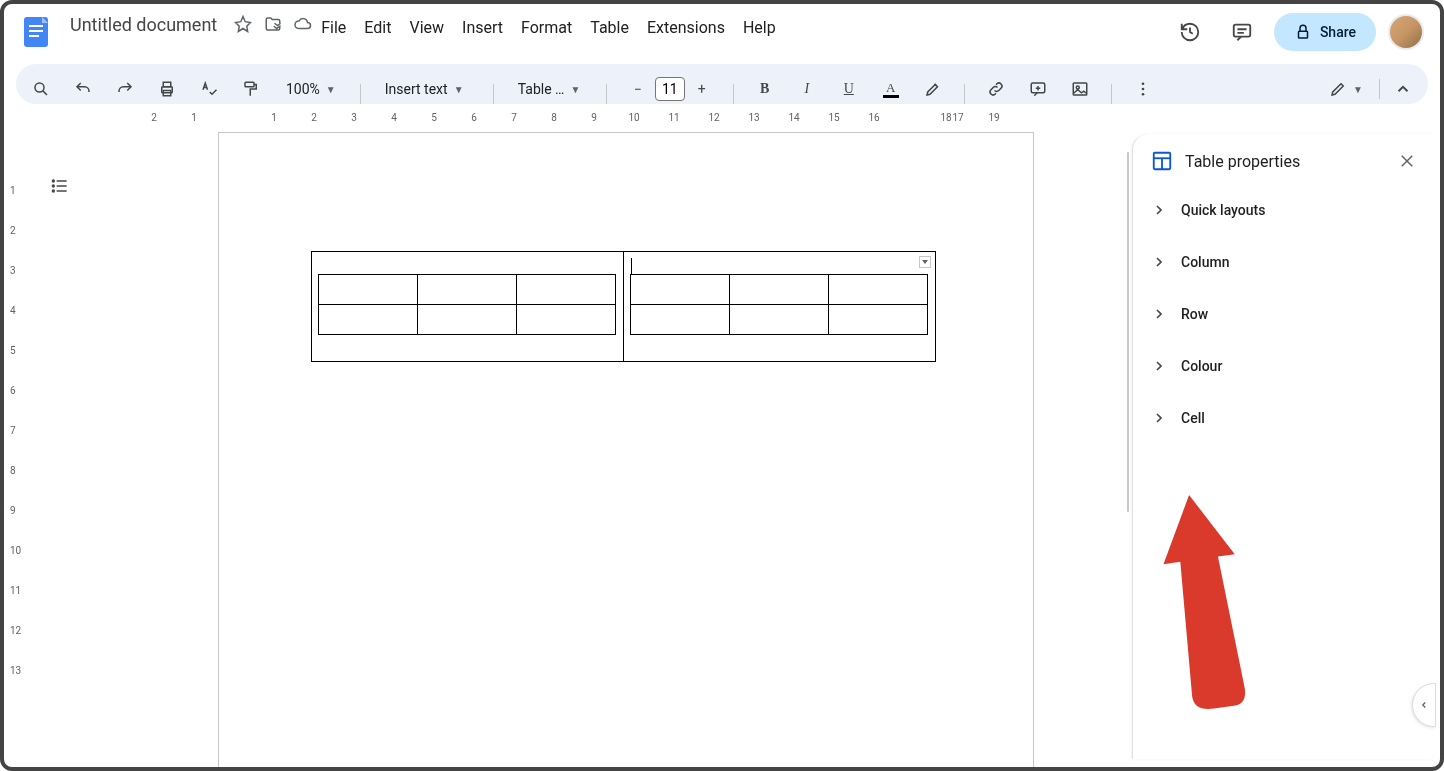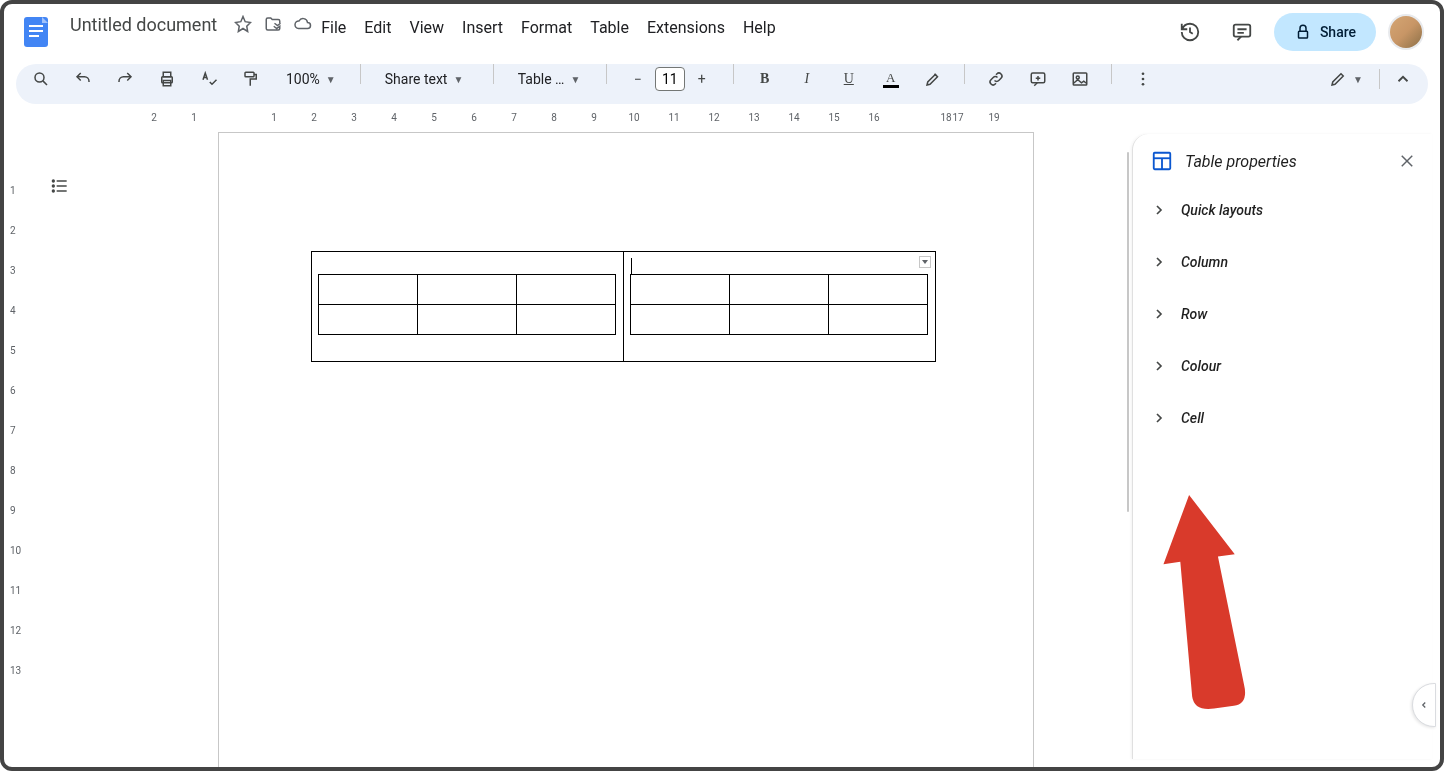--- a/index.html
+++ b/index.html
@@ -16,21 +16,21 @@
 .menu-bar { display:flex; gap: 2px; margin-top: 2px; }
 .menu-item { font-size: 16px; color:#202124; padding: 4px 8px; border-radius:4px; cursor:pointer; }
 .right-actions { display:flex; align-items:center; gap:12px; margin-left:auto; padding-right: 4px; }
 .action-btn { width:40px; height:40px; display:flex; align-items:center; justify-content:center; color:#444746; border-radius:50%; }
 .share-btn { display:flex; align-items:center; gap:8px; background:#c2e7ff; color:#001d35; padding: 10px 20px; border-radius: 40px; font-size:14px; font-weight:500; }
 .avatar { width:36px; height:36px; border-radius:50%; background: #e8eaed; display:flex; align-items:center; justify-content:center; overflow:hidden; }
 .avatar-img { width:32px; height:32px; border-radius:50%; background: linear-gradient(135deg, #d4a574 0%, #c89666 50%, #8b6f47 100%); }
 
 
 .toolbar-wrap { padding: 0 12px 8px 12px; }
-.toolbar { background:#edf2fa; border-radius: 40px; height: 40px; display:flex; align-items:flex-start; padding: 0 10px; gap: 12px; }
+.toolbar { background:#edf2fa; border-radius: 40px; height: 40px; display:flex; align-items:flex-end; padding: 0 10px; gap: 12px; }
 .tb-btn { min-width:30px; height:30px; display:flex; align-items:center; justify-content:center; color:#444746; border-radius:4px; font-size:14px; cursor:pointer; }
 .tb-sep { width:1px; height:20px; background:#c7c7c7; margin: 0 4px; }
 .tb-dropdown { display:flex; align-items:center; gap:6px; padding: 0 8px; height:30px; font-size:14px; color:#202124; }
 .tb-dropdown .dd-arrow { font-size:10px; color:#5f6368; }
 .font-size-ctrl { display:flex; align-items:center; gap:2px; }
 .font-size-input { width:30px; height:24px; border:1px solid #747775; border-radius:4px; text-align:center; font-size:14px; background:#fff; }
 .tb-spacer { flex:1; }
 .tb-right { display:flex; align-items:center; gap: 4px; }
 
 
@@ -50,21 +50,21 @@
 .outer-table { position:absolute; left:92px; top:118px; border-collapse:collapse; }
 .outer-table td { border:1.5px solid #000; padding:0; vertical-align:top; }
 .outer-cell { width:312px; height:110px; position:relative; }
 .inner-table { border-collapse:collapse; margin:22px 6px 6px 6px; }
 .inner-table td { border:1px solid #000; width:99px; height:30px; }
 .cursor-blink { position:absolute; left:7px; top:6px; width:1px; height:16px; background:#000; }
 .cell-handle { position:absolute; right:4px; top:4px; width:12px; height:12px; border:1px solid #c7c7c7; display:flex; align-items:center; justify-content:center; }
 .cell-handle::after { content:''; border-left:3px solid transparent; border-right:3px solid transparent; border-top:4px solid #5f6368; }
 
 
-.side-panel { width:300px; background:#fff; border-left:1px solid #e0e0e0; border-radius: 16px 0 0 0; margin: 4px 8px 8px 0; box-shadow: -1px 0 3px rgba(0,0,0,0.05); position:relative;font-style:italic; }
+.side-panel { width:300px; background:#fff; border-left:1px solid #e0e0e0; border-radius: 16px 0 0 0; margin: 4px 8px 8px 0; box-shadow: -1px 0 3px rgba(0,0,0,0.05); position:relative; }
 .panel-divider { position:absolute; left:-6px; top:18px; width:2px; height:360px; background:#c7c7c7; border-radius:2px; }
 .panel-header { display:flex; align-items:center; gap:12px; padding:16px 16px 12px 18px; }
 .panel-header-icon { color:#0b57d0; }
 .panel-title { font-size:16px; color:#1f1f1f; font-weight:400; flex:1; }
 .panel-close { color:#5f6368; cursor:pointer; }
 .panel-section { display:flex; align-items:flex-start; gap:14px; padding: 18px 18px; cursor:pointer; }
 .panel-section .chev { color:#444746; }
 .panel-section-label { font-size:14px; color:#1f1f1f; font-weight:500; }
 
 
@@ -188,21 +188,21 @@
           <rect x="4" y="3" width="12" height="6" rx="1"></rect>
           <path d="M16 6h3v6h-8v9"></path>
         </svg>
       </div>
     <div class="tb-dropdown">
         <span>100%</span>
         <span class="dd-arrow">▼</span>
       </div>
     <div class="tb-sep"></div>
     <div class="tb-dropdown" style="min-width:100px">
-        <span>Share text</span>
+        <span>Insert text</span>
         <span class="dd-arrow">▼</span>
       </div>
     <div class="tb-sep"></div>
     <div class="tb-dropdown" style="min-width:80px">
         <span>Table …</span>
         <span class="dd-arrow">▼</span>
       </div>
     <div class="tb-sep"></div>
     <div class="font-size-ctrl">
       <div class="tb-btn">−</div>

